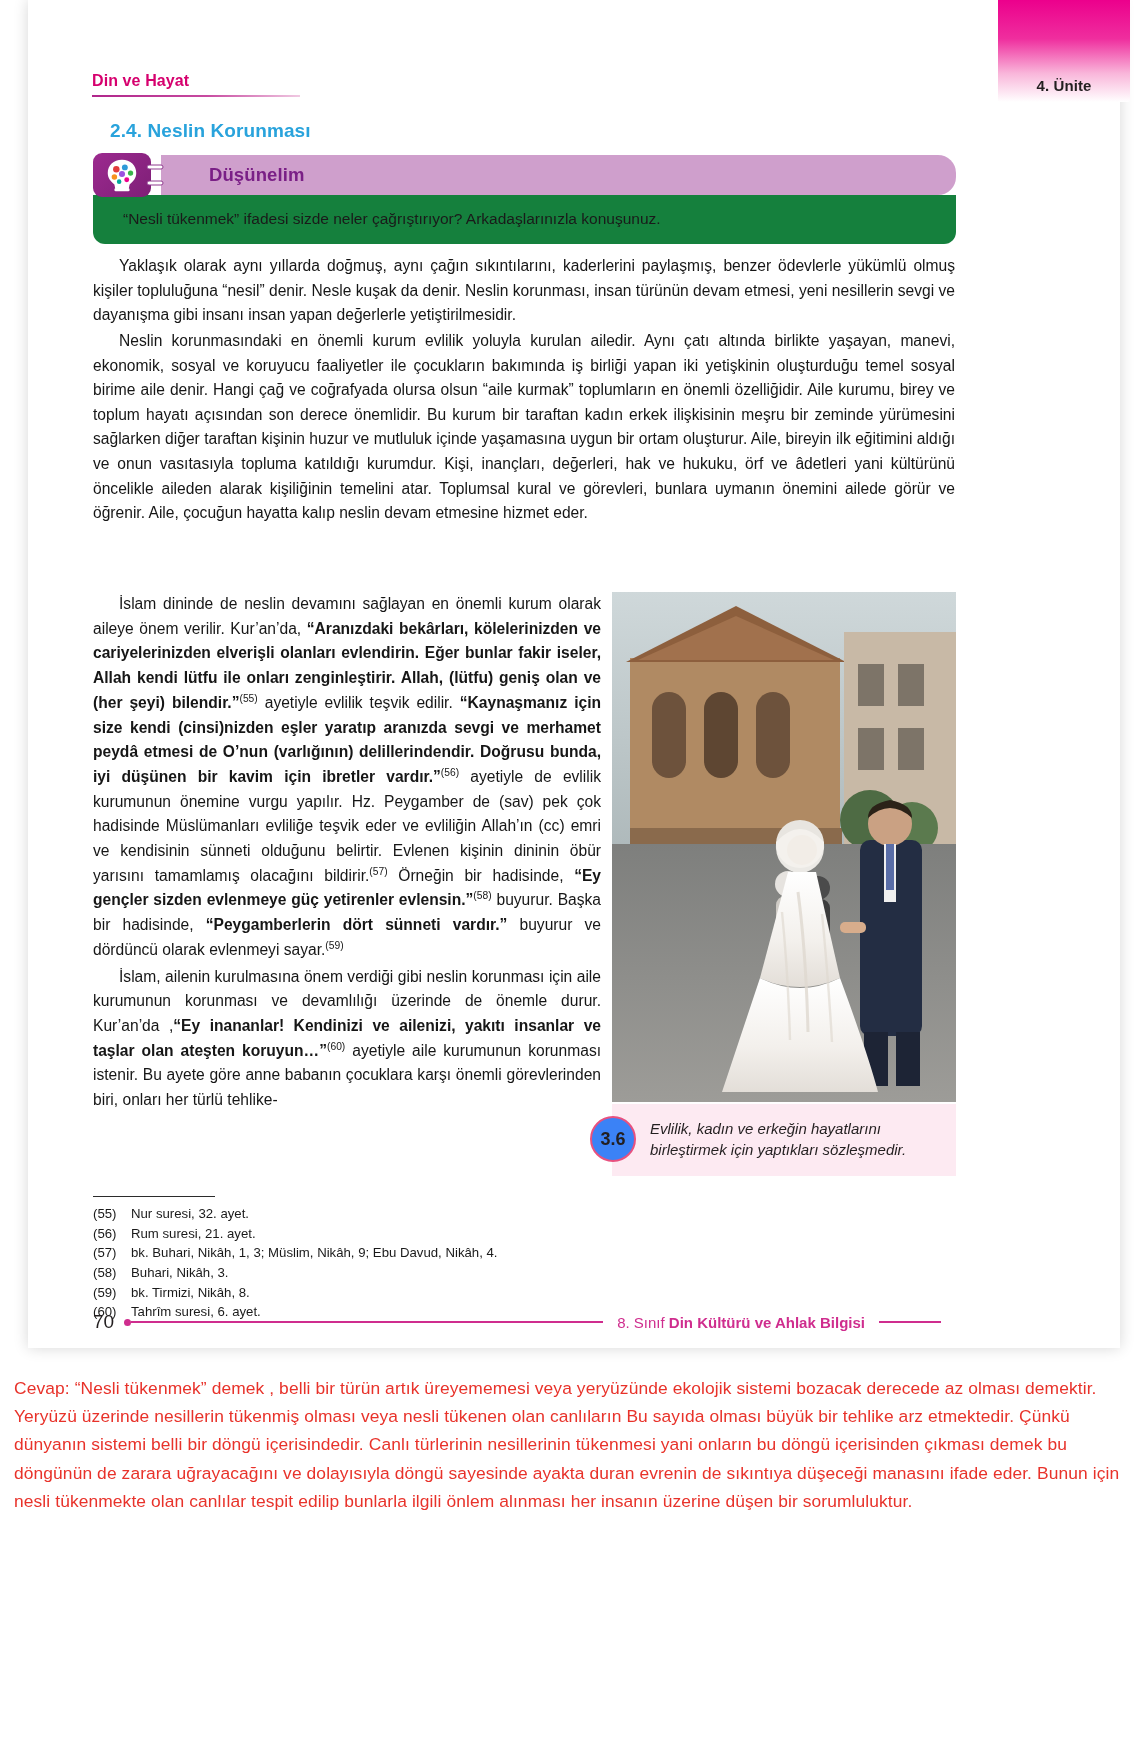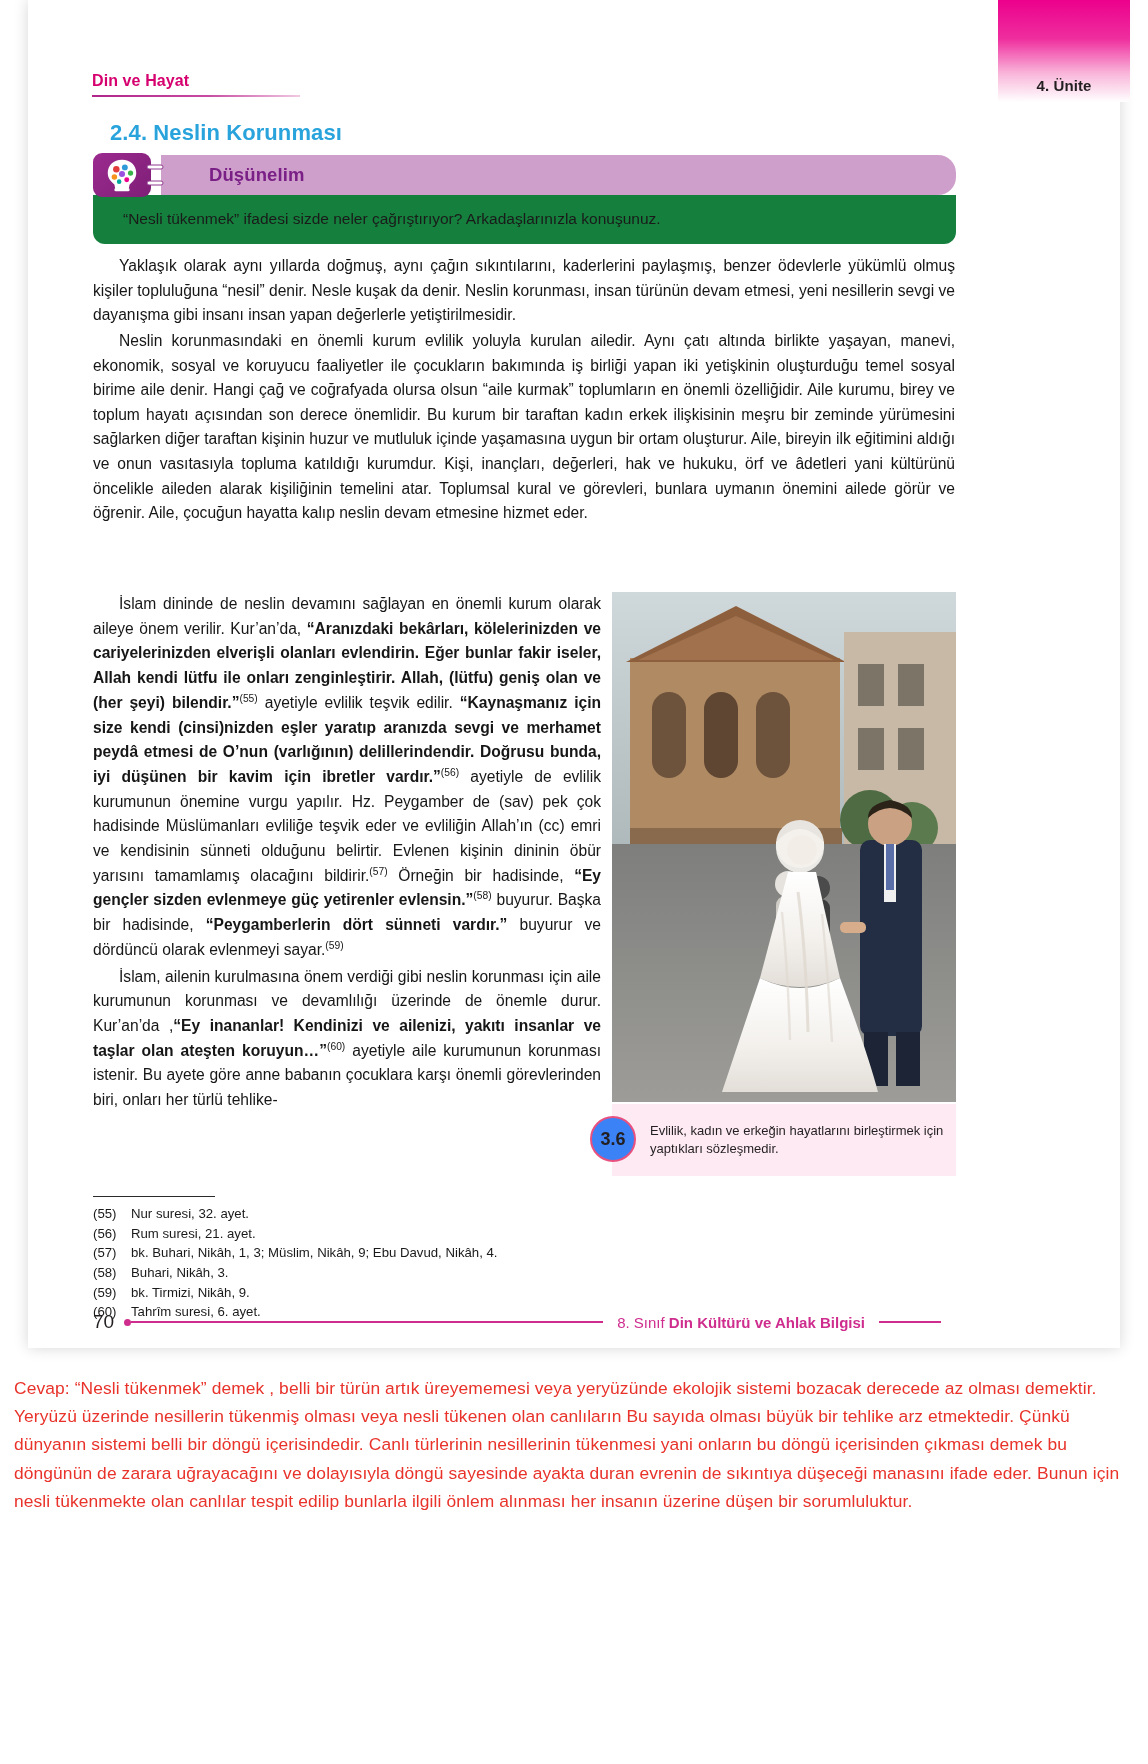--- a/index.html
+++ b/index.html
@@ -69,21 +69,21 @@
     height: 2.4px;
     width: 208px;
     background: linear-gradient(to right, #b0268b 0%, #c74aa0 55%, #f0c9e2 100%);
   }
 
   
   .sec-title {
     position: absolute;
     left: 110px;
     top: 120px;
-    font-size: 22px;
+    font-size: 19px;
     font-weight: bold;
     color: #29a3dc;
     letter-spacing: 0.1px;
   }
 
   
   .think-wrap {
     position: absolute;
     left: 93px;
     top: 155px;
@@ -214,21 +214,22 @@
     display: flex;
     align-items: center;
     justify-content: center;
     font-size: 18px;
     font-weight: bold;
     color: #231f20;
   }
   .cap-text {
     margin-left: 38px;
     margin-right: 10px;
-    font-size: 13px;
+    font-size: 15px;
+    font-style: italic;
     color: #231f20;
     line-height: 1.38;
   }
 
   
   .footnotes {
     position: absolute;
     left: 93px;
     top: 1196px;
     width: 620px;
@@ -433,21 +434,21 @@
     <div class="fn-row">
       <span class="fn-num">(57)</span>
       <span>bk. Buhari, Nikâh, 1, 3; Müslim, Nikâh, 9; Ebu Davud, Nikâh, 4.</span>
     </div>
     <div class="fn-row">
       <span class="fn-num">(58)</span>
       <span>Buhari, Nikâh, 3.</span>
     </div>
     <div class="fn-row">
       <span class="fn-num">(59)</span>
-      <span>bk. Tirmizi, Nikâh, 9.</span>
+      <span>bk. Tirmizi, Nikâh, 8.</span>
     </div>
     <div class="fn-row">
       <span class="fn-num">(60)</span>
       <span>Tahrîm suresi, 6. ayet.</span>
     </div>
   </div>
 
   <div class="pg-footer">
     <span class="pg-num">70</span>
     <span class="pg-dot"></span>

